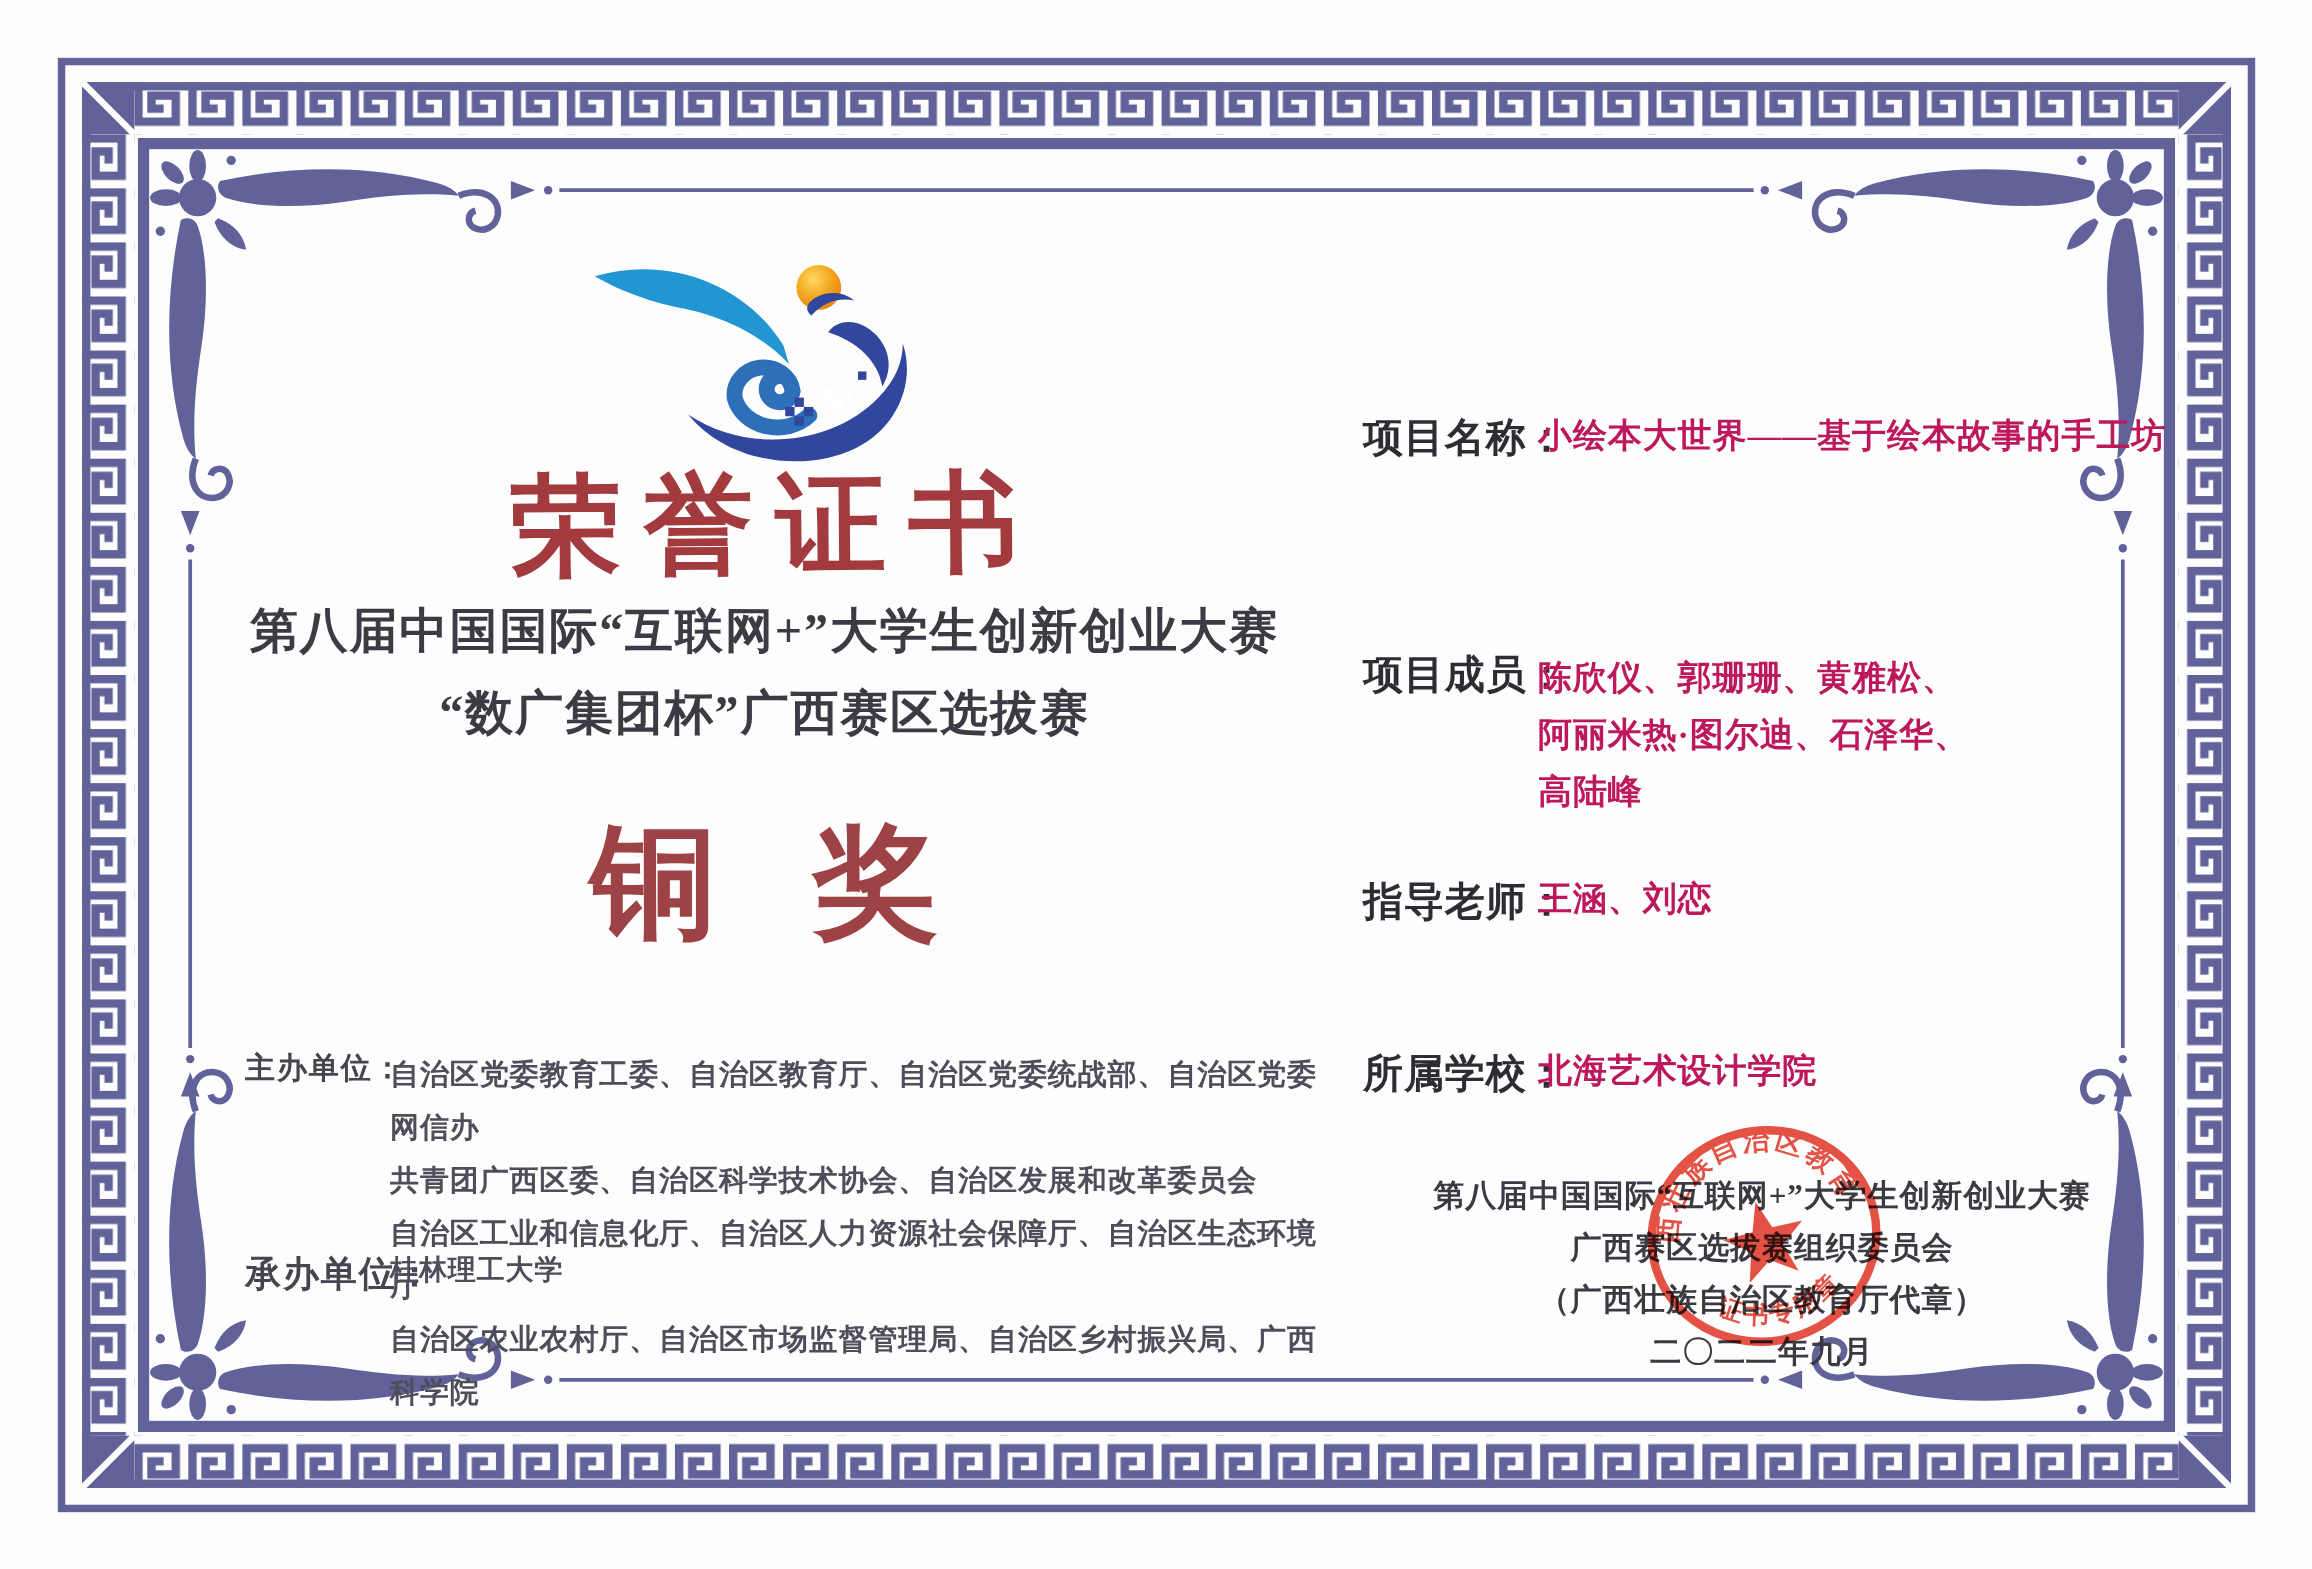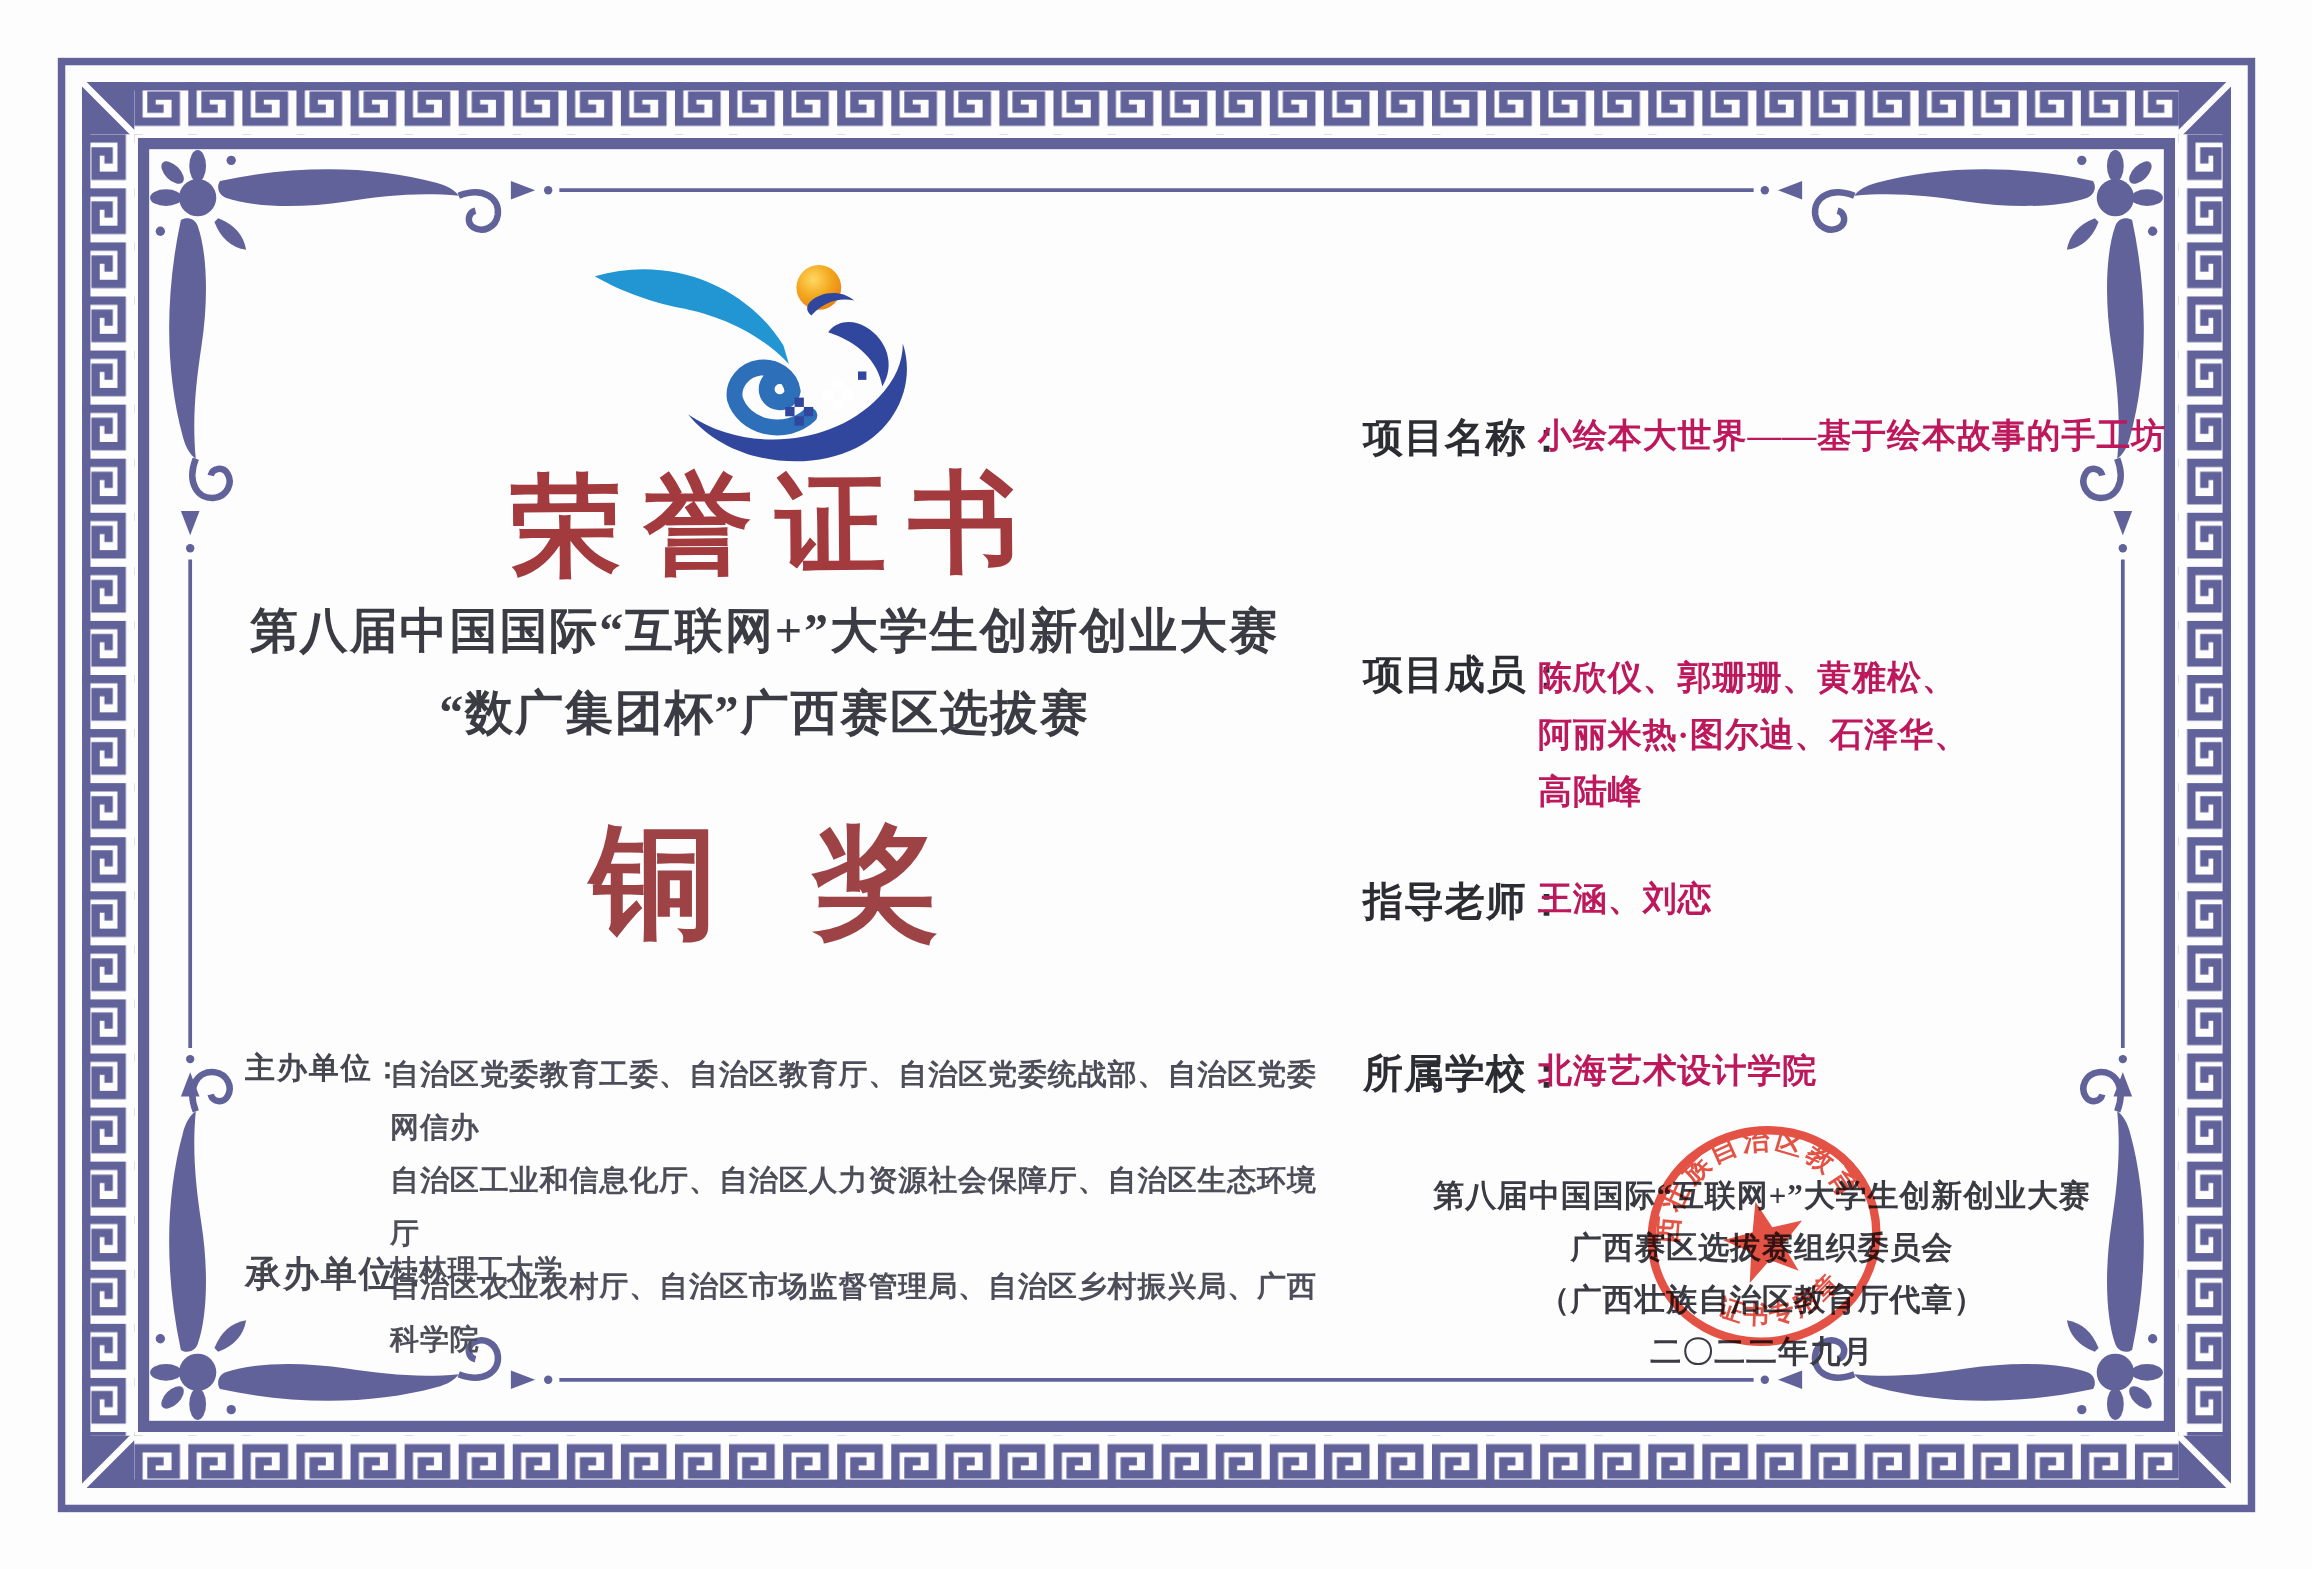--- a/index.html
+++ b/index.html
@@ -176,20 +176,21 @@
   </svg>
 
   <div class="abs title">荣誉证书</div>
   <div class="abs comp-line comp1">第八届中国国际“互联网+”大学生创新创业大赛</div>
   <div class="abs comp-line comp2">“数广集团杯”广西赛区选拔赛</div>
   <div class="abs award">铜奖</div>
 
   <div class="abs org-label">主办单位：</div>
   <div class="abs org-lines">
     <div>自治区党委教育工委、自治区教育厅、自治区党委统战部、自治区党委网信办</div>
+    <div>共青团广西区委、自治区科学技术协会、自治区发展和改革委员会</div>
     <div>自治区工业和信息化厅、自治区人力资源社会保障厅、自治区生态环境厅</div>
     <div>自治区农业农村厅、自治区市场监督管理局、自治区乡村振兴局、广西科学院</div>
   </div>
   <div class="abs undertaker-label">承办单位：</div>
   <div class="abs undertaker-value">桂林理工大学</div>
 
   <div class="abs r-label pn-label">项目名称：</div>
   <div class="abs r-value pn-value">小绘本大世界——基于绘本故事的手工坊</div>
 
   <div class="abs r-label mem-label">项目成员：</div>

